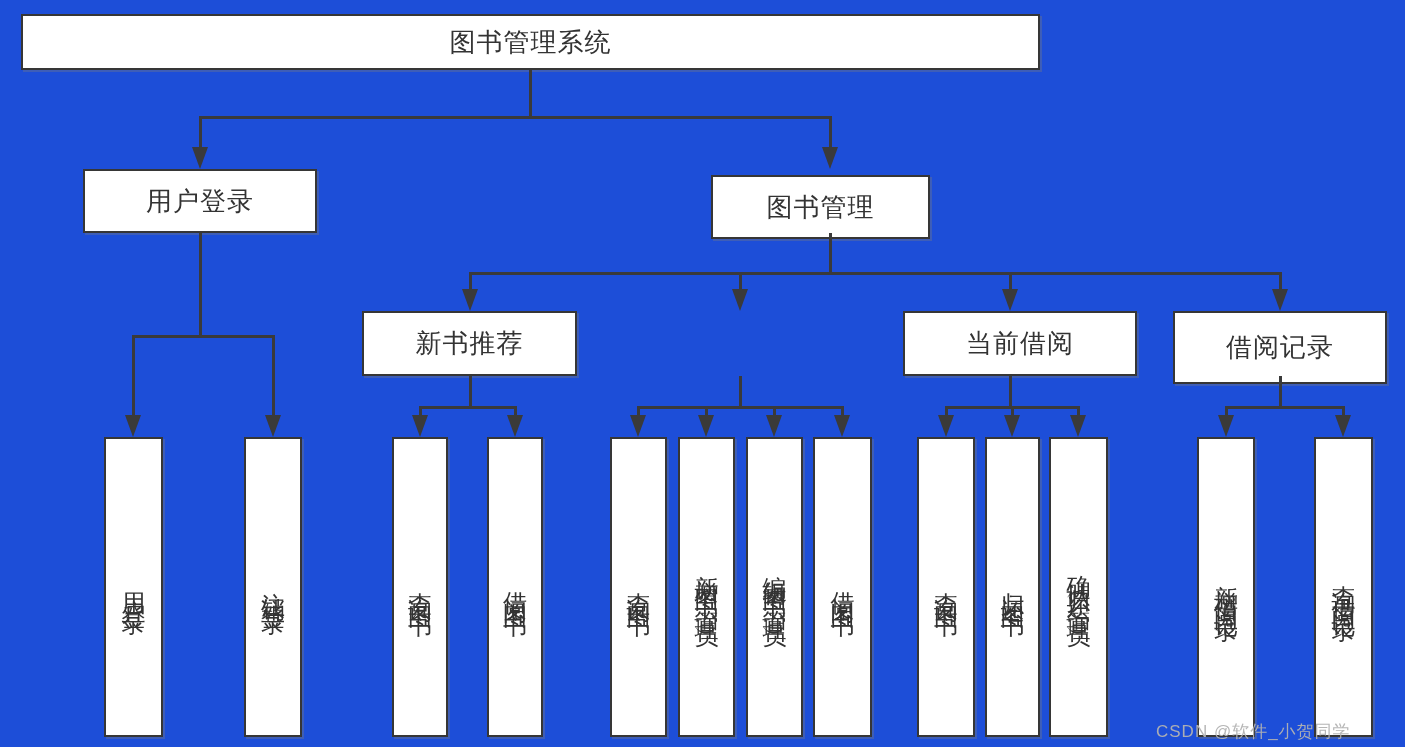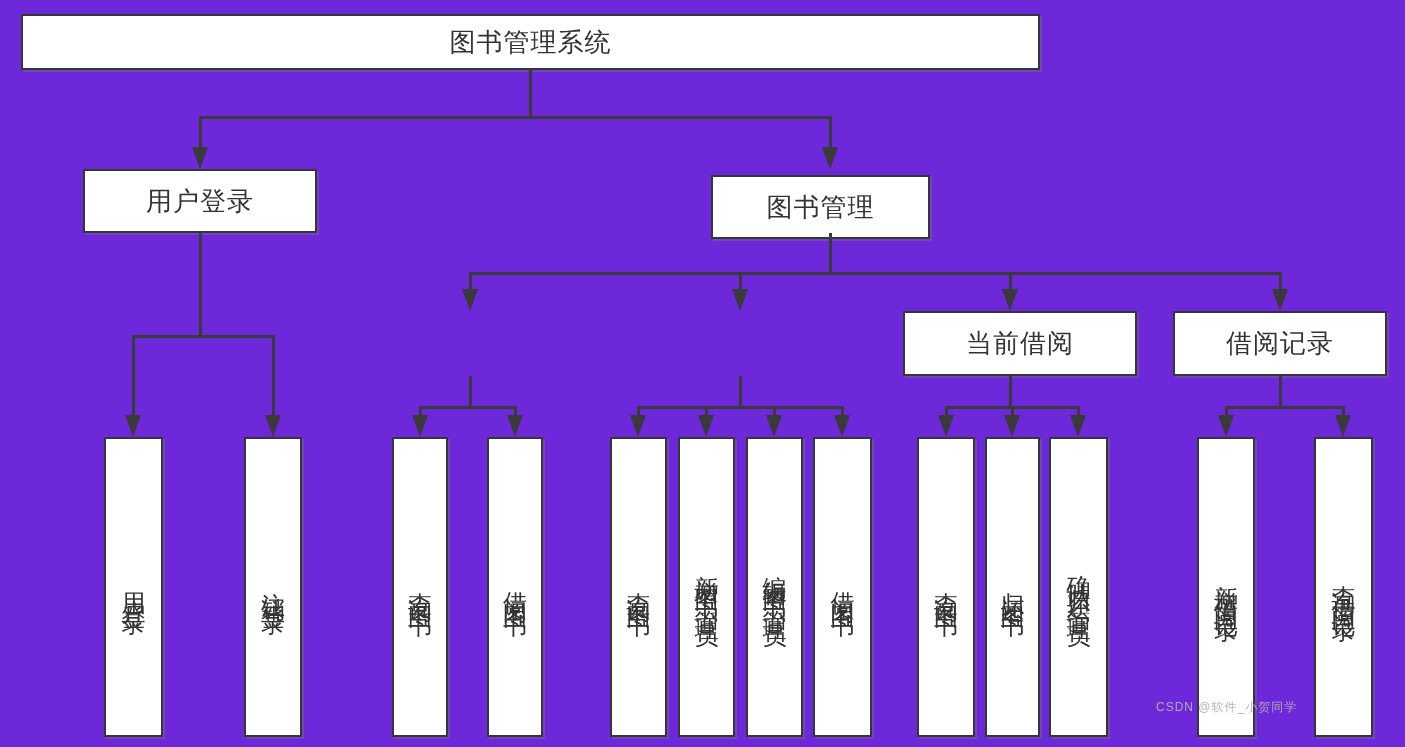--- a/index.html
+++ b/index.html
@@ -1,19 +1,19 @@
 <!DOCTYPE html>
 <html><head>
 <meta charset="utf-8">
 <style>
   html,body{margin:0;padding:0;background:#ffffff;}
   #canvas{
     position:relative;
     width:1405px;height:747px;
-    background:#6d28d9;
+    background:#1d4ed8;
     font-family:"Liberation Sans","DejaVu Sans",sans-serif;
     overflow:hidden;
   }
   .node{
     position:absolute;
     background:#ffffff;
     border:2px solid #363636;
     box-shadow:2px 2px 0 rgba(125,125,125,0.35);
     display:flex;align-items:center;justify-content:center;
     box-sizing:border-box;
@@ -41,22 +41,22 @@
   .hline{position:absolute;height:3px;background:#3a3a3a;}
   .vline{position:absolute;width:3px;background:#3a3a3a;}
   .arrow{
     position:absolute;width:0;height:0;
     border-left:8px solid transparent;
     border-right:8px solid transparent;
     border-top:22px solid #3a3a3a;
   }
   .watermark{
     position:absolute;
-    left:1156px;top:699px;
-    font-size:12px;
+    left:1156px;top:720px;
+    font-size:17px;
     color:rgba(178,178,178,0.95);
     letter-spacing:1px;
     white-space:nowrap;
   }
 </style>
 </head>
 <body>
 
 <div id="canvas">
 
@@ -83,22 +83,23 @@
   <div class="hline" style="left:469px;top:272px;width:813px;"></div>
   <div class="vline" style="left:469px;top:272px;height:20px;"></div>
   <div class="arrow" style="left:462px;top:289px;"></div>
   <div class="vline" style="left:739px;top:272px;height:20px;"></div>
   <div class="arrow" style="left:732px;top:289px;"></div>
   <div class="vline" style="left:1009px;top:272px;height:20px;"></div>
   <div class="arrow" style="left:1002px;top:289px;"></div>
   <div class="vline" style="left:1279px;top:272px;height:20px;"></div>
   <div class="arrow" style="left:1272px;top:289px;"></div>
 
+  <div class="node" style="left:362px;top:311px;width:215px;height:65px;">新书推荐</div>
   <div class="node" style="left:903px;top:311px;width:234px;height:65px;">当前借阅</div>
-  <div class="node" style="left:1173px;top:311px;width:214px;height:65px;">借阅记录</div>
+  <div class="node" style="left:1173px;top:311px;width:214px;height:73px;">借阅记录</div>
 
   <div class="vline" style="left:469px;top:376px;height:31px;"></div>
   <div class="hline" style="left:419px;top:406px;width:98px;"></div>
   <div class="vline" style="left:419px;top:406px;height:12px;"></div>
   <div class="arrow" style="left:412px;top:415px;"></div>
   <div class="vline" style="left:514px;top:406px;height:12px;"></div>
   <div class="arrow" style="left:507px;top:415px;"></div>
 
   <div class="vline" style="left:739px;top:376px;height:31px;"></div>
   <div class="hline" style="left:637px;top:406px;width:207px;"></div>

